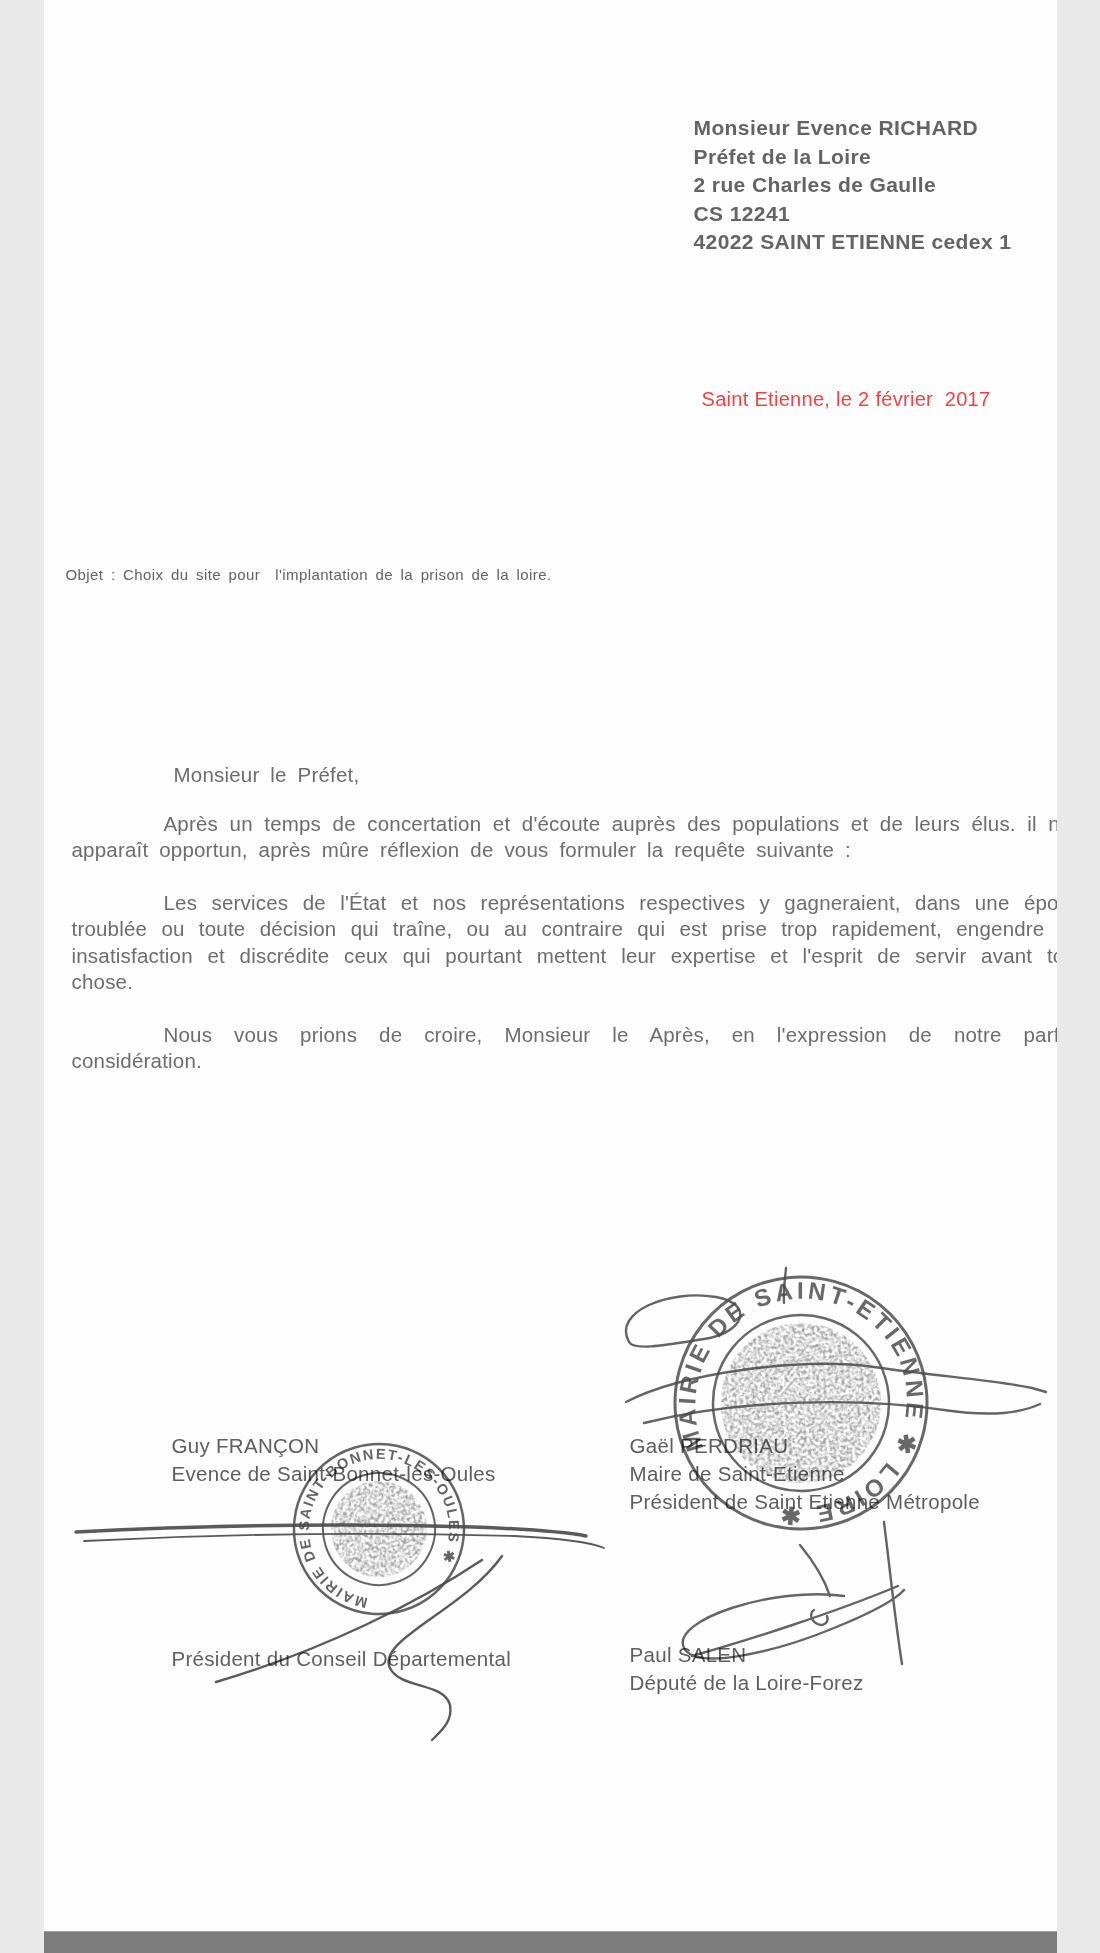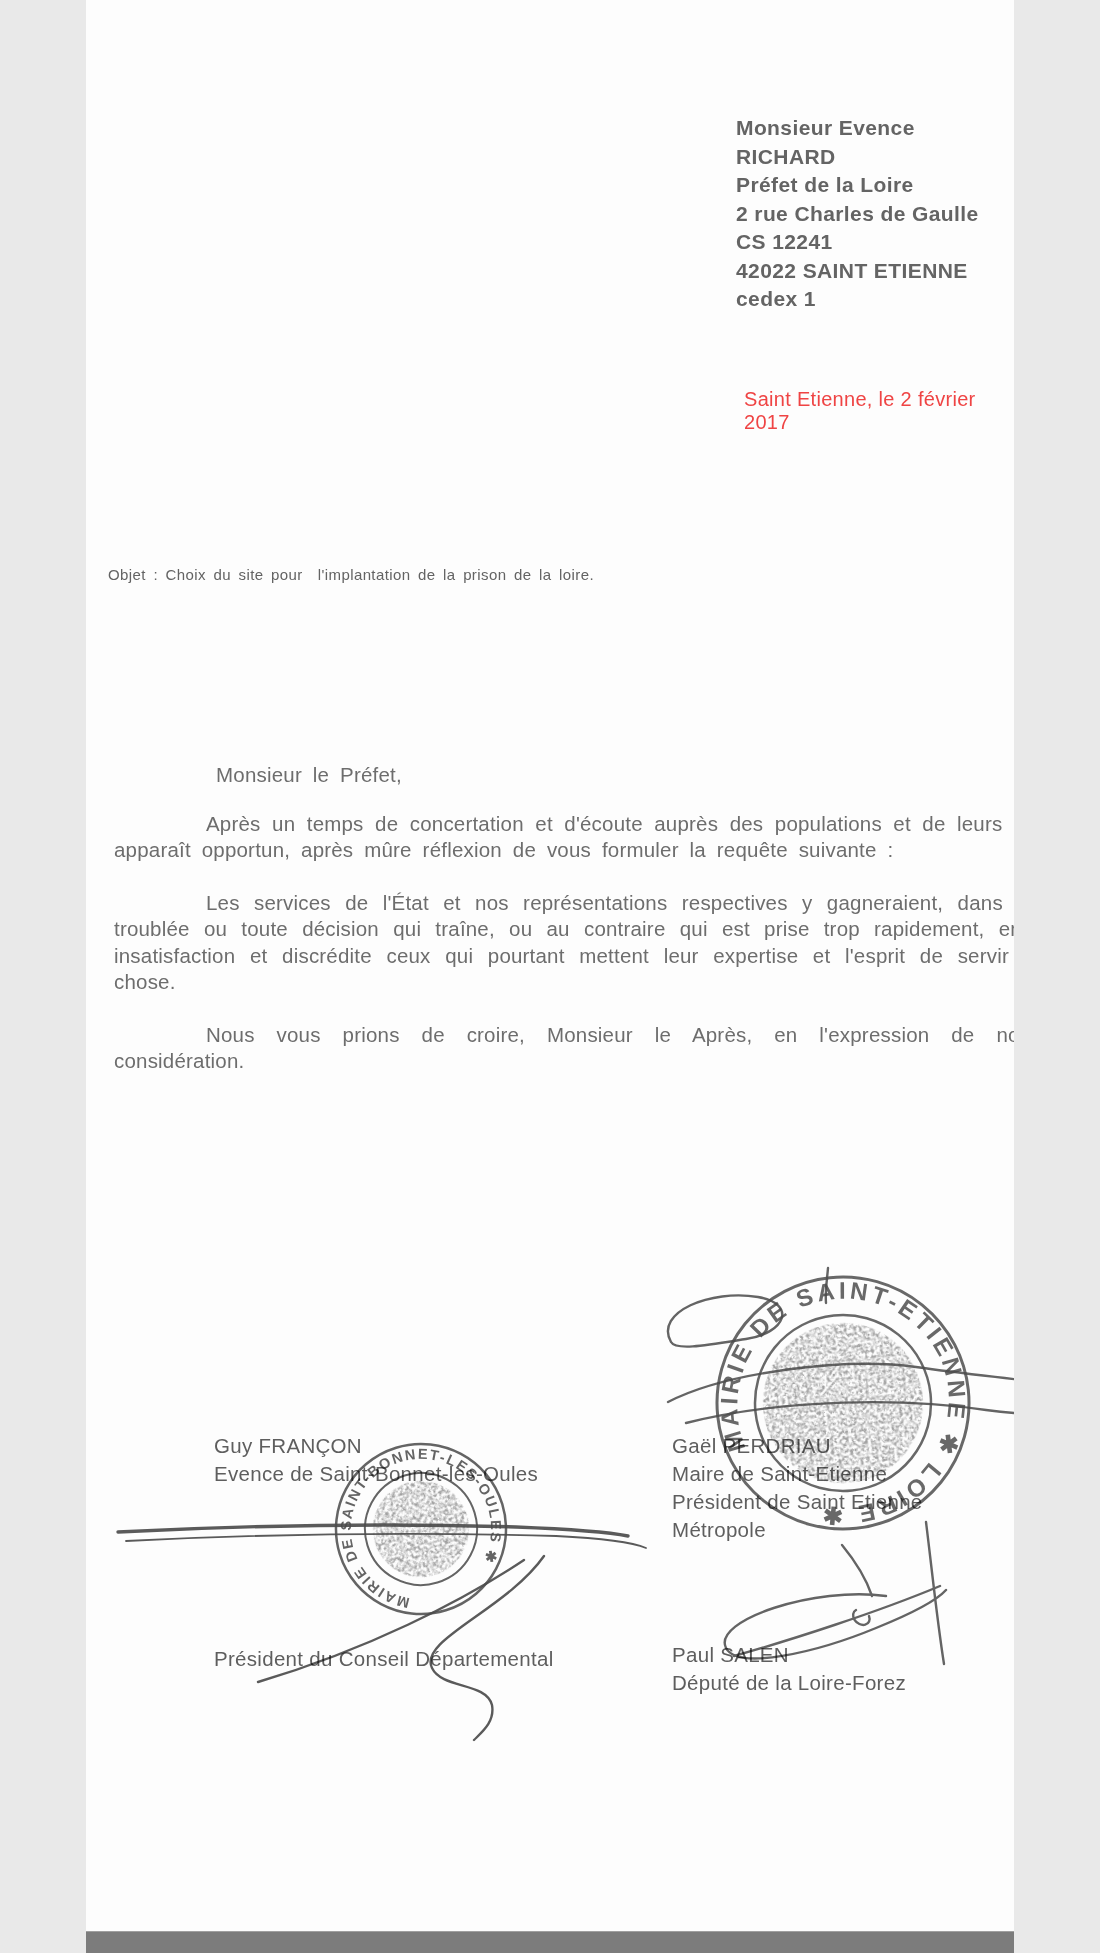--- a/index.html
+++ b/index.html
@@ -1,17 +1,17 @@
 <!DOCTYPE html>
 <html><head>
 <meta charset="utf-8">
 <style>
   html,body{margin:0;padding:0;background:#e9e9e9;}
   .page{
-    position:relative;width:928px;height:1953px;margin:0 auto;
+    position:relative;width:1013px;height:1953px;margin:0 auto;
     background:#fdfdfd;overflow:hidden;
     font-family:"Liberation Sans", sans-serif;
     color:#6d6d6d;
   }
   .abs{position:absolute;}
   .recipient{
     left:650px;top:114px;
     font-size:21px;font-weight:bold;line-height:28.5px;
     letter-spacing:.4px;color:#646464;
   }

